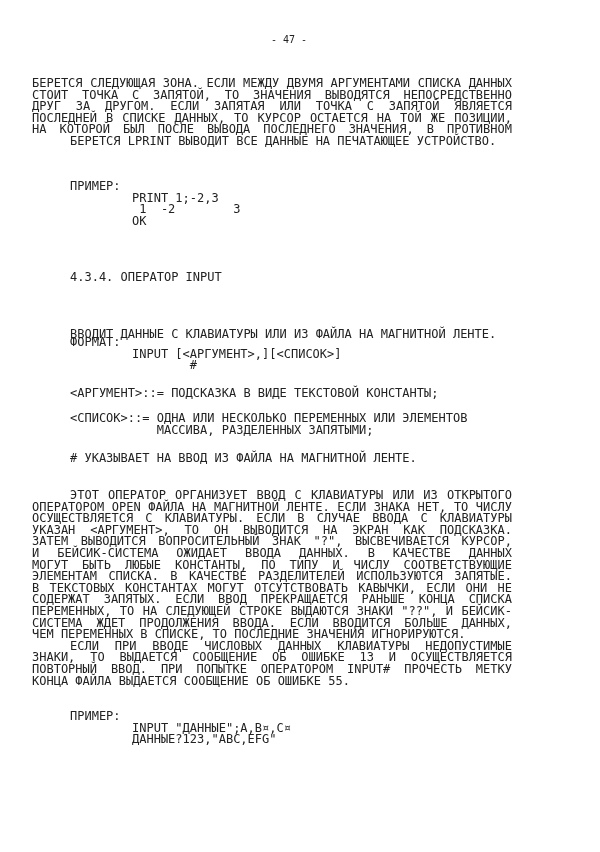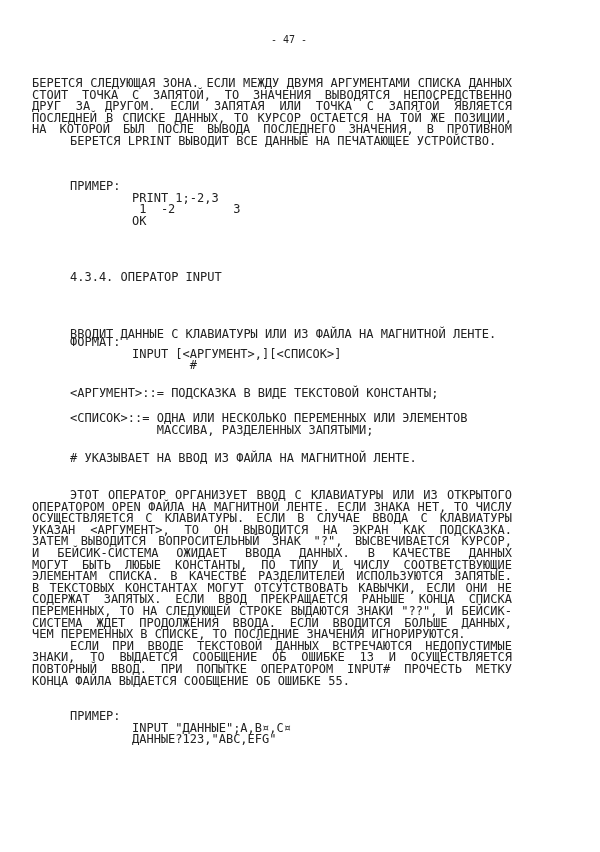--- a/index.html
+++ b/index.html
@@ -73,21 +73,21 @@
   <span class="line just">УКАЗАН &lt;АРГУМЕНТ&gt;, ТО ОН ВЫВОДИТСЯ НА ЭКРАН КАК ПОДСКАЗКА.</span>
   <span class="line just">ЗАТЕМ ВЫВОДИТСЯ ВОПРОСИТЕЛЬНЫЙ ЗНАК "?", ВЫСВЕЧИВАЕТСЯ КУРСОР,</span>
   <span class="line just">И БЕЙСИК-СИСТЕМА ОЖИДАЕТ ВВОДА ДАННЫХ. В КАЧЕСТВЕ ДАННЫХ</span>
   <span class="line just">МОГУТ БЫТЬ ЛЮБЫЕ КОНСТАНТЫ, ПО ТИПУ И ЧИСЛУ СООТВЕТСТВУЮЩИЕ</span>
   <span class="line just">ЭЛЕМЕНТАМ СПИСКА. В КАЧЕСТВЕ РАЗДЕЛИТЕЛЕЙ ИСПОЛЬЗУЮТСЯ ЗАПЯТЫЕ.</span>
   <span class="line just">В ТЕКСТОВЫХ КОНСТАНТАХ МОГУТ ОТСУТСТВОВАТЬ КАВЫЧКИ, ЕСЛИ ОНИ НЕ</span>
   <span class="line just">СОДЕРЖАТ ЗАПЯТЫХ. ЕСЛИ ВВОД ПРЕКРАЩАЕТСЯ РАНЬШЕ КОНЦА СПИСКА</span>
   <span class="line just">ПЕРЕМЕННЫХ, ТО НА СЛЕДУЮЩЕЙ СТРОКЕ ВЫДАЮТСЯ ЗНАКИ "??", И БЕЙСИК-</span>
   <span class="line just">СИСТЕМА ЖДЕТ ПРОДОЛЖЕНИЯ ВВОДА. ЕСЛИ ВВОДИТСЯ БОЛЬШЕ ДАННЫХ,</span>
   <span class="line">ЧЕМ ПЕРЕМЕННЫХ В СПИСКЕ, ТО ПОСЛЕДНИЕ ЗНАЧЕНИЯ ИГНОРИРУЮТСЯ.</span>
-  <span class="line just" style="padding-left:38px;">ЕСЛИ ПРИ ВВОДЕ ТЕКСТОВОЙ ДАННЫХ ВСТРЕЧАЮТСЯ НЕДОПУСТИМЫЕ</span>
+  <span class="line just" style="padding-left:38px;">ЕСЛИ ПРИ ВВОДЕ ЧИСЛОВЫХ ДАННЫХ КЛАВИАТУРЫ НЕДОПУСТИМЫЕ</span>
   <span class="line just">ЗНАКИ, ТО ВЫДАЕТСЯ СООБЩЕНИЕ ОБ ОШИБКЕ 13 И ОСУЩЕСТВЛЯЕТСЯ</span>
   <span class="line just">ПОВТОРНЫЙ ВВОД. ПРИ ПОПЫТКЕ ОПЕРАТОРОМ INPUT# ПРОЧЕСТЬ МЕТКУ</span>
   <span class="line">КОНЦА ФАЙЛА ВЫДАЕТСЯ СООБЩЕНИЕ ОБ ОШИБКЕ 55.</span>
 </div>
 
 <div class="block" style="top:711px;">
   <span class="line" style="padding-left:38px;">ПРИМЕР:</span>
   <span class="line code" style="padding-left:100px;">INPUT "ДАННЫЕ";A,B¤,C¤</span>
   <span class="line code" style="padding-left:100px;">ДАННЫЕ?123,"ABC,EFG"</span>
 </div>

